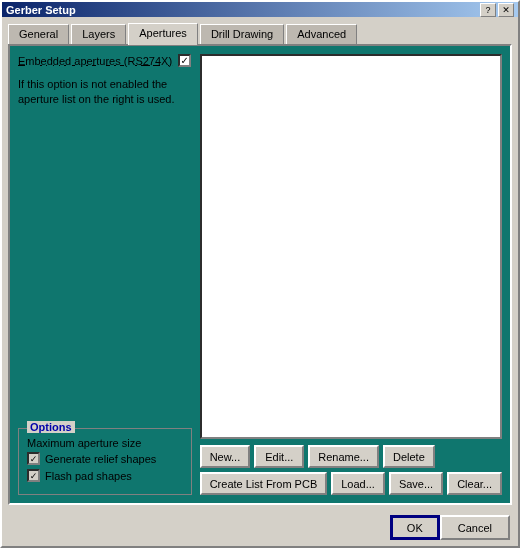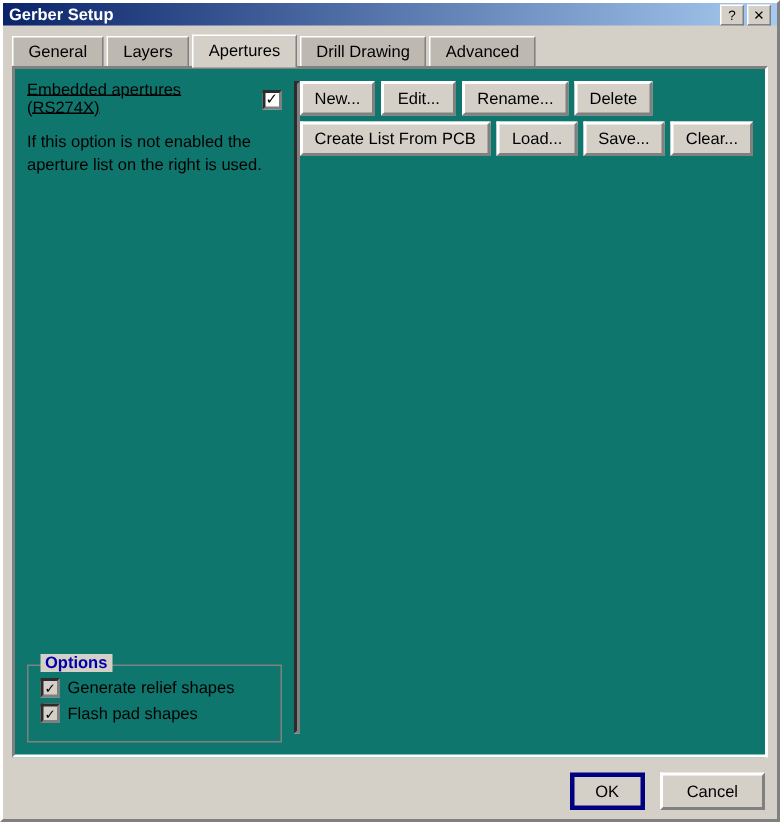--- a/index.html
+++ b/index.html
@@ -68,21 +68,21 @@
       padding: 3px 10px;
       background: #d4d0c8;
       border: 1px solid;
       border-color: #ffffff #808080 #808080 #ffffff;
       border-bottom: none;
       cursor: pointer;
       font-size: 11px;
       position: relative;
       height: 22px;
       display: flex;
-      align-items: center;
+      align-items: flex-start;
     }
     .tab.active {
       background: #d4d0c8;
       z-index: 2;
       margin-bottom: -1px;
       border-color: #ffffff #808080 transparent #ffffff;
       padding-bottom: 4px;
     }
     .tab:not(.active) {
       background: #bdb8b0;
@@ -197,21 +197,21 @@
     }
     .checkbox-small.checked::before {
       content: '✓';
       font-size: 9px;
     }
 
     
     .right-panel {
       flex: 1;
       display: flex;
-      flex-direction: row;
+      flex-direction: column;
     }
     .aperture-list {
       flex: 1;
       border: 2px inset #808080;
       background: white;
       margin-bottom: 6px;
     }
 
     
     .buttons-area {
@@ -238,21 +238,21 @@
       white-space: nowrap;
     }
     .btn-wide {
       min-width: 110px;
     }
 
     
     .bottom-bar {
       display: flex;
       justify-content: flex-end;
-      gap: 10px;
+      gap: 0;
       padding: 4px 8px 6px 12px;
     }
     .bottom-btn {
       padding: 3px 16px;
       background: #d4d0c8;
       border: 2px solid;
       border-color: #ffffff #808080 #808080 #ffffff;
       font-size: 11px;
       font-family: 'Tahoma', 'Arial', sans-serif;
       cursor: pointer;
@@ -303,20 +303,23 @@
         <div class="embedded-row">
           <span class="embedded-label">Embedded apertures (RS274X)</span>
           <div class="checkbox-embedded">✓</div>
         </div>
 
         <p class="desc-text">If this option is not enabled the aperture list on the right is used.</p>
 
         <div class="options-group">
           <span class="options-legend">Options</span>
 
+          <div class="field-label">
+            <span>Maximum aperture size</span>
+          </div>
 
           <div class="checkbox-row">
             <div class="checkbox-small checked"></div>
             <span>Generate relief shapes</span>
           </div>
 
           <div class="checkbox-row">
             <div class="checkbox-small checked"></div>
             <span>Flash pad shapes</span>
           </div>

